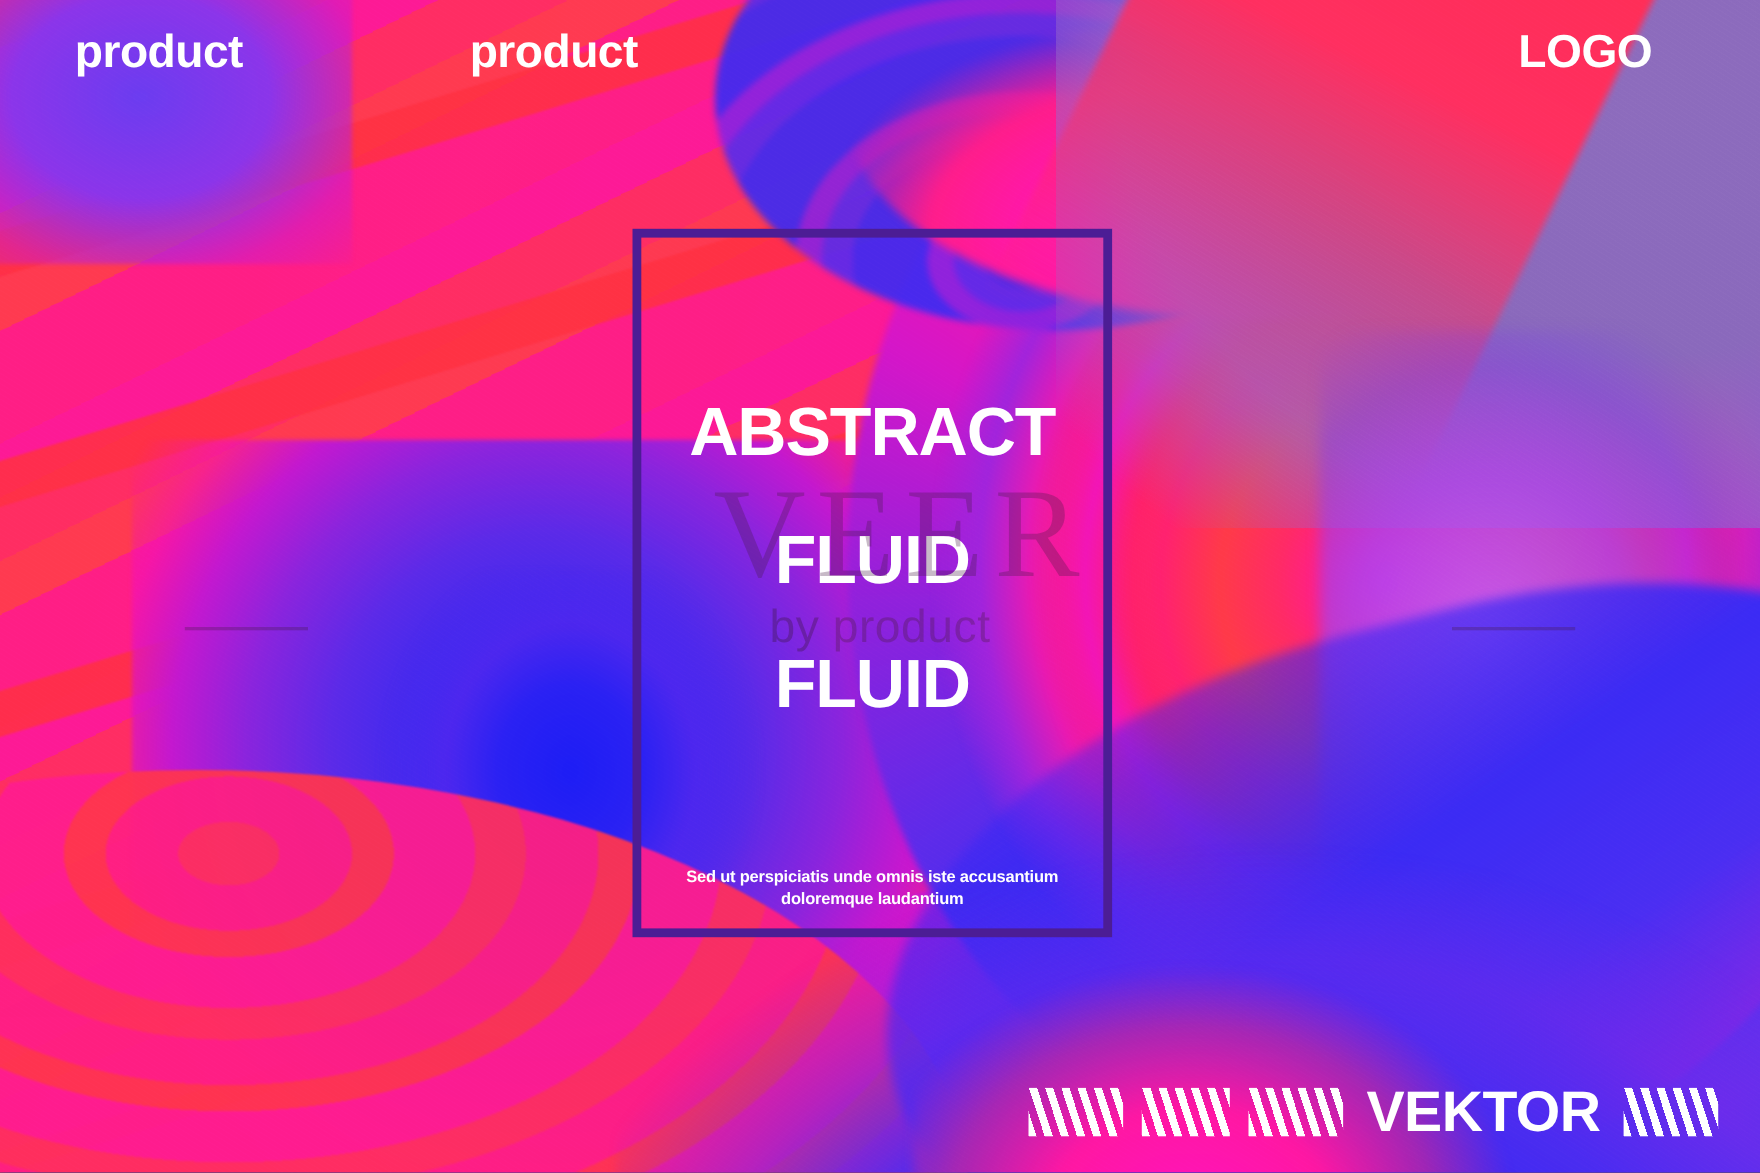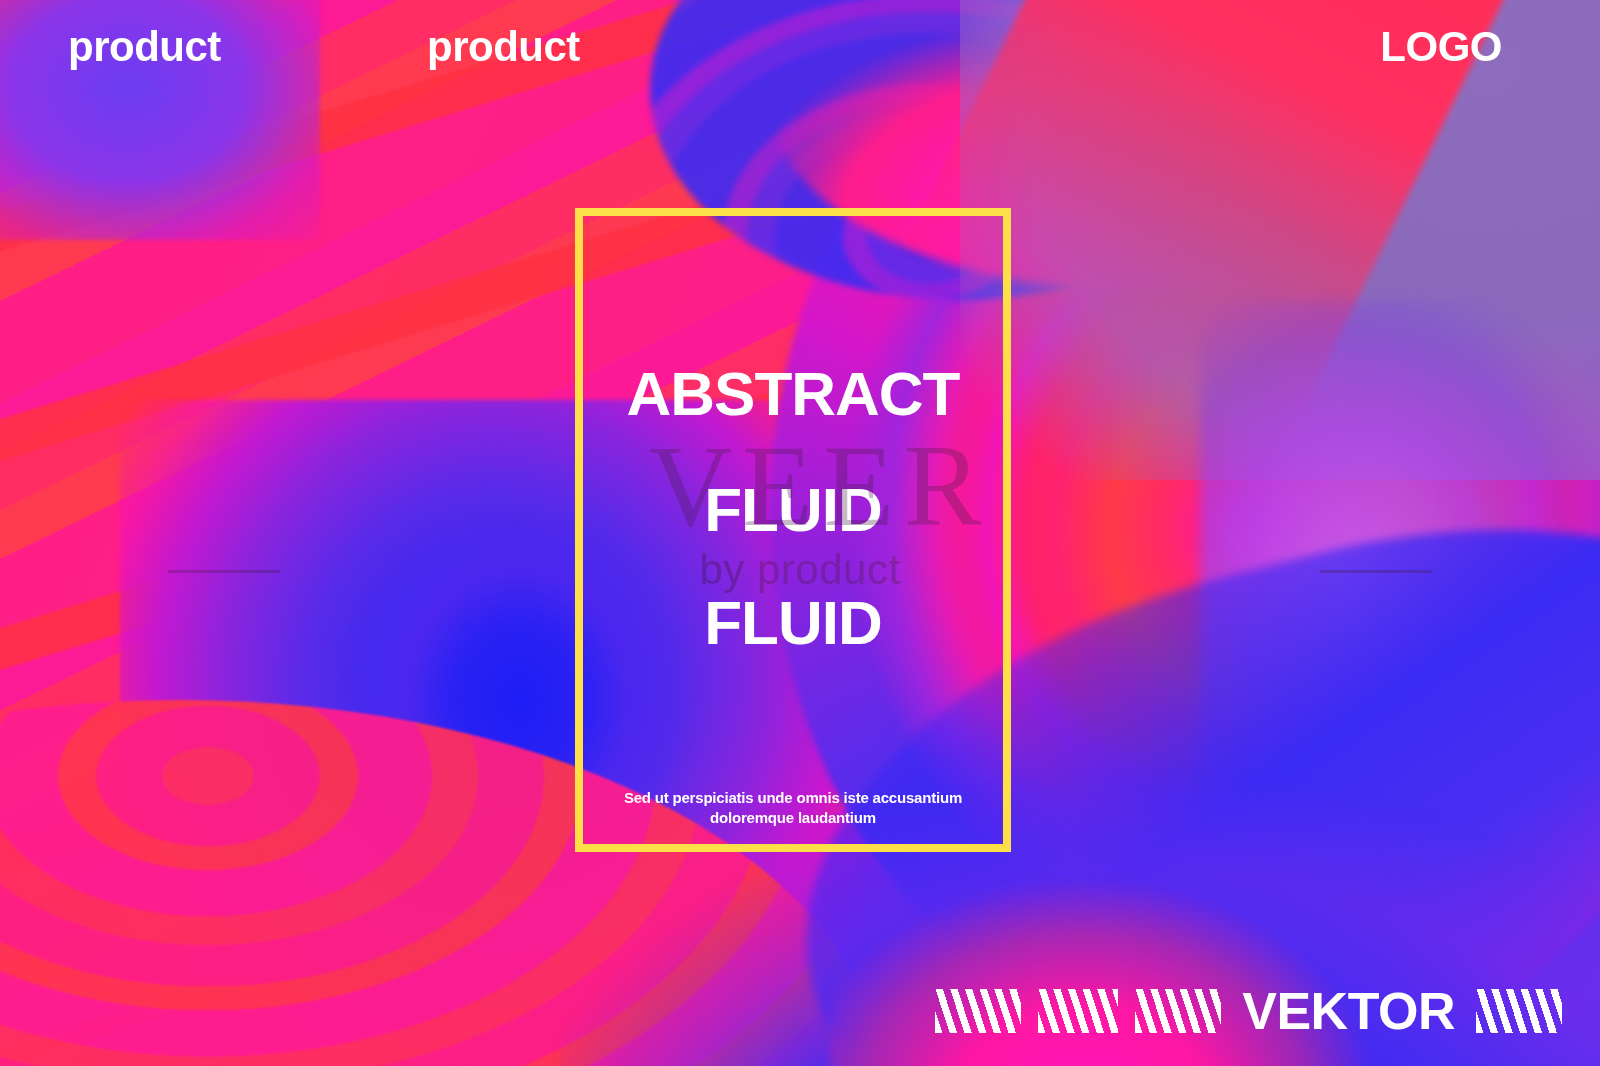--- a/index.html
+++ b/index.html
@@ -217,21 +217,21 @@
     line-height:1;white-space:nowrap;
     text-shadow:0 0 1px rgba(0,0,0,.05);
   }
   .nav-1{left:68px;}
   .nav-2{left:427px;}
   .nav-3{left:781px;}
   .nav-logo{right:98px;}
 
   .frame{
     position:absolute;left:575px;top:208px;width:436px;height:644px;
-    border:8px solid #fde047;
+    border:8px solid #4c1d95;
     z-index:25;
   }
   .frame-inner{
     position:relative;width:100%;height:100%;
   }
   .headline{
     position:absolute;left:0;right:0;top:0;
     text-align:center;color:#fff;font-weight:bold;
     letter-spacing:.5px;line-height:1;
   }

